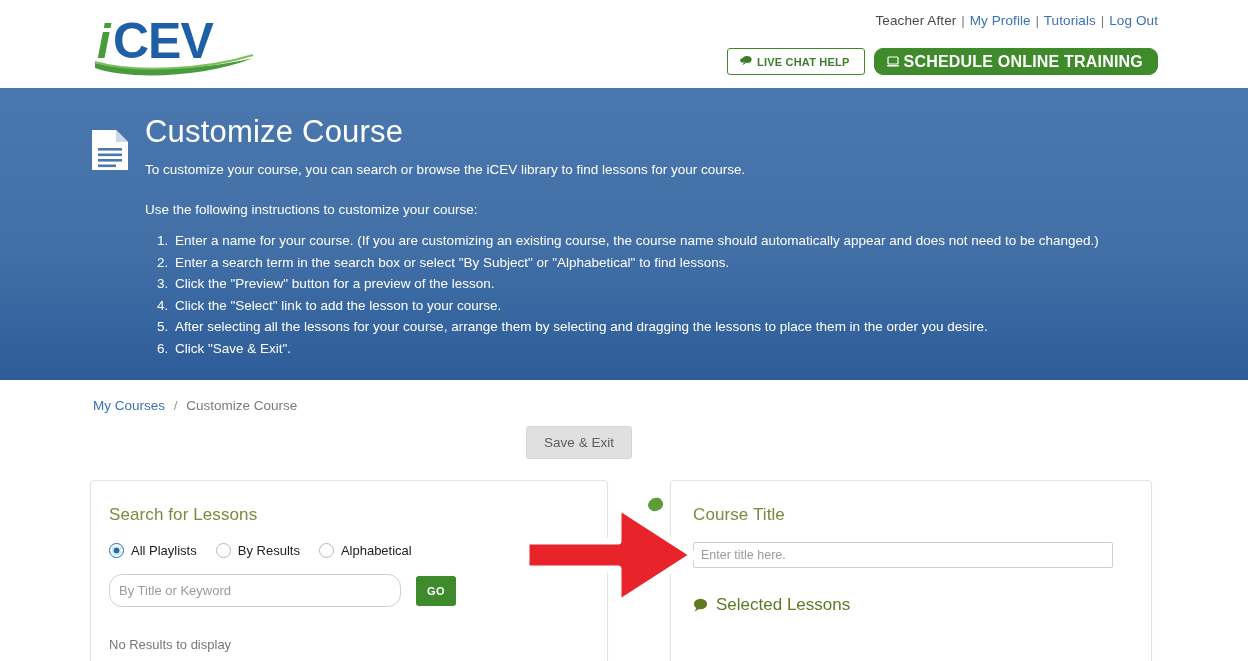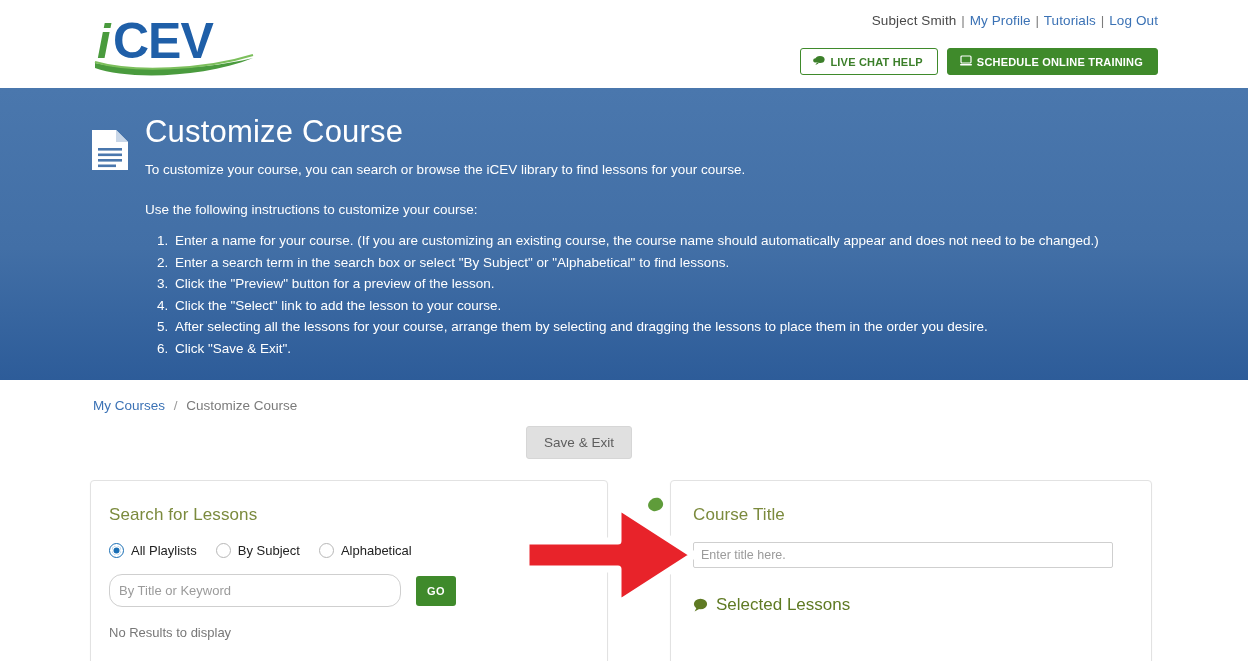--- a/index.html
+++ b/index.html
@@ -48,22 +48,22 @@
     font-size: 11px; font-weight: bold;
     letter-spacing: .2px;
     padding: 6px 14px 6px 12px;
     height: 27px;
   }
   .btn-sched {
     display: flex; align-items: center; gap: 5px;
     background: #3f8a2b;
     border: 1px solid #3f8a2b;
     color: #ffffff;
-    border-radius: 3px;
-    font-size: 11px; font-weight: bold;
+    border-radius: 9px;
+    font-size: 16px; font-weight: bold;
     letter-spacing: .2px;
     padding: 6px 14px 6px 12px;
     height: 27px;
   }
 
   
   .hero {
     position: relative;
     height: 292px;
     background: linear-gradient(180deg, #4a77ad 0%, #426fa6 55%, #2d5c99 100%);
@@ -196,21 +196,21 @@
     background: #3f8a2b;
     color: #ffffff;
     border: none;
     border-radius: 3px;
     width: 40px; height: 30px;
     font-size: 11px; font-weight: bold;
     letter-spacing: .4px;
     font-family: "Liberation Sans", sans-serif;
   }
   .no-results {
-    margin-top: 18px;
+    margin-top: 30px;
     font-size: 13px;
     color: #777777;
   }
 
   .title-input {
     display: block;
     width: 420px; height: 26px;
     margin-top: 17px;
     border: 1px solid #cfcfcf;
     border-radius: 2px;
@@ -256,21 +256,21 @@
   <div class="logo">
     <svg viewBox="0 0 165 68" width="165" height="68" aria-hidden="true">
       <text x="4" y="48" font-family="Liberation Sans, sans-serif" font-size="49" font-weight="bold" font-style="italic" fill="#4a9b3e">i</text>
       <text x="20" y="48" font-family="Liberation Sans, sans-serif" font-size="50" font-weight="bold" fill="#1f5fa8" letter-spacing="-1">CEV</text>
       <path d="M2 58 C 35 70, 110 68, 160 48 C 112 60, 40 62, 2 53 Z" fill="#4a9b3e"></path>
       <path d="M2 52 C 40 63, 112 60, 160 45" stroke="#7cbf5c" stroke-width="2" fill="none"></path>
     </svg>
   </div>
 
   <div class="util-row">
-    <span class="usr">Subject Smith</span>
+    <span class="usr">Teacher After</span>
     <span class="sep">|</span>
     <a href="#">My Profile</a>
     <span class="sep">|</span>
     <a href="#">Tutorials</a>
     <span class="sep">|</span>
     <a href="#">Log Out</a>
   </div>
 
   <div class="btn-row">
     <div class="btn-chat">
@@ -338,21 +338,21 @@
   <div class="card card-left">
     <div class="card-head">Search for Lessons</div>
 
     <div class="radios">
       <label class="radio-item">
         <span class="radio on"></span>
         <span>All Playlists</span>
       </label>
       <label class="radio-item">
         <span class="radio"></span>
-        <span>By Subject</span>
+        <span>By Results</span>
       </label>
       <label class="radio-item">
         <span class="radio"></span>
         <span>Alphabetical</span>
       </label>
     </div>
 
     <div class="search-row">
       <input class="search-input" type="text" placeholder="By Title or Keyword" style="">
       <button class="btn-go">GO</button>

